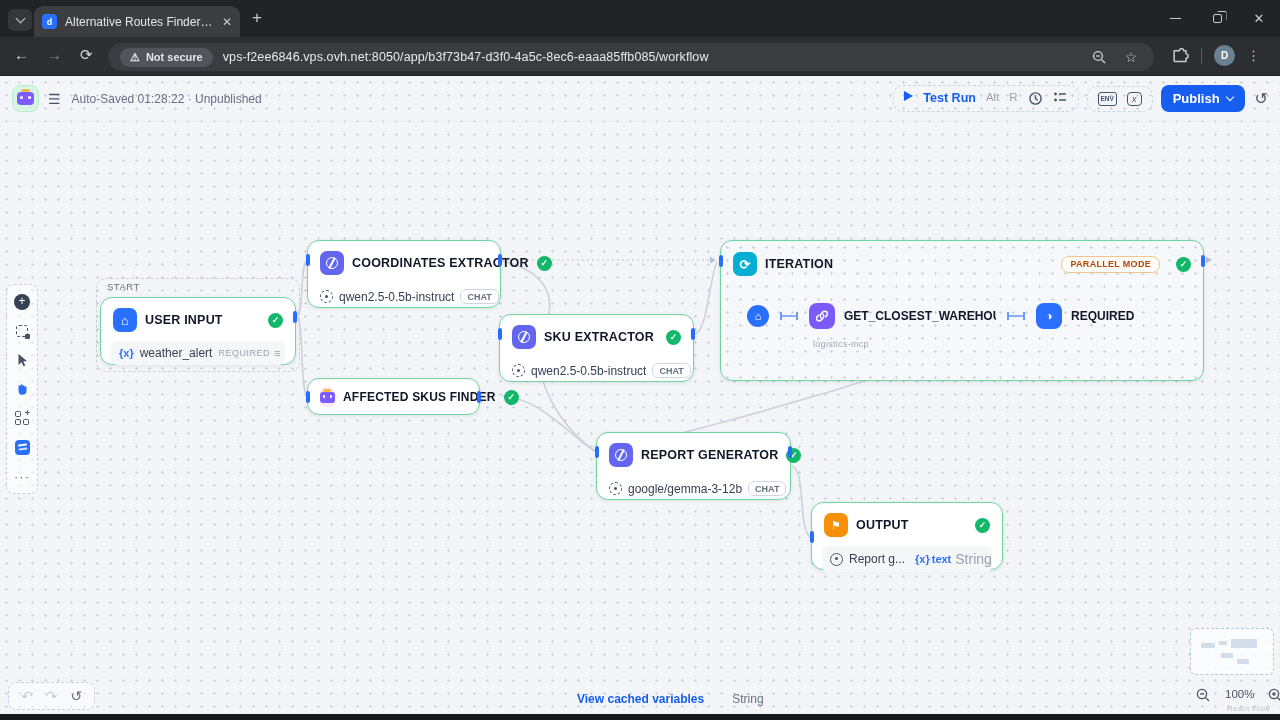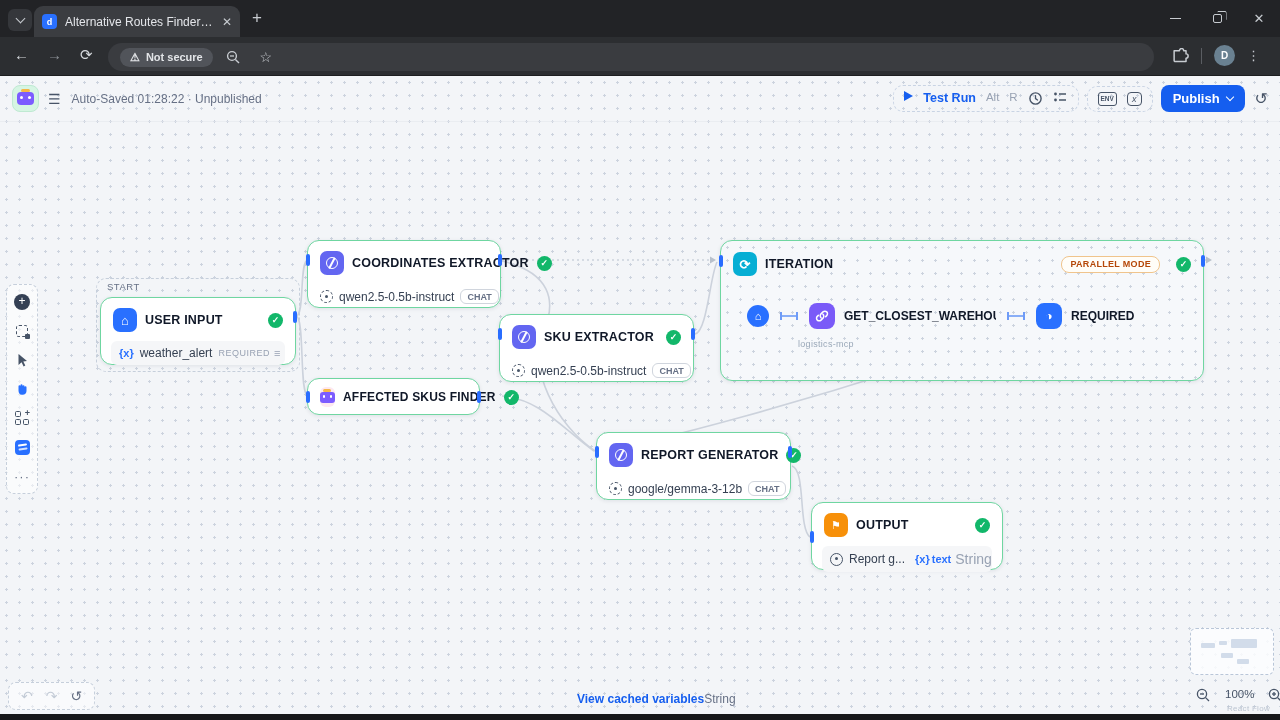--- a/index.html
+++ b/index.html
@@ -128,33 +128,33 @@
   .iteration{background-color:#f6f8fb;background-image:radial-gradient(circle,#ccd3de 1px,transparent 1.3px);
     background-size:13px 13px}
   .pmode-badge{margin-left:auto;border:1px solid #f0c48c;background:#fffdf8;color:#b54708;font-size:9px;font-weight:bold;
     letter-spacing:.3px;border-radius:8px;padding:2.5px 8px}
   .pmode-badge + .check{margin-left:8px}
   .iter-flow{position:absolute;left:26px;top:62px;display:flex;align-items:center;gap:9px}
   .start-circle{width:22px;height:22px;border-radius:50%;background:#2970ff;color:#fff;display:flex;align-items:center;
     justify-content:center;font-size:11px}
   .mini-title{font-size:12px;font-weight:bold;color:#101828;white-space:nowrap}
   .tool-name{max-width:152px;overflow:hidden}
-  .iter-provider{position:absolute;left:77px;top:98px;font-size:9px;color:#9aa8b8;letter-spacing:.3px}
+  .iter-provider{position:absolute;left:92px;top:98px;font-size:9px;color:#9aa8b8;letter-spacing:.3px}
   .mini-tile{width:26px;height:26px;border-radius:8px}
 
   
   .start-zone{position:absolute;left:96px;top:278px;width:204px;height:94px;border:1px dashed #c6cfdb;border-radius:10px;z-index:4}
   .start-label{position:absolute;left:107px;top:281px;font-size:9.5px;letter-spacing:.5px;color:#667085;z-index:6}
 
   
   .undo-panel{position:absolute;left:8px;bottom:10px;display:flex;align-items:center;gap:13px;
     border:1px dashed #c6cfdb;border-radius:8px;padding:5px 12px;background:rgba(255,255,255,.5);z-index:30}
   .undo-ic{font-size:14px;color:#c3cbd6}
   .hist2{font-size:14px;color:#667085}
-  .cache-bar{position:absolute;left:565px;bottom:10px;display:flex;gap:0;z-index:30;
+  .cache-bar{position:absolute;left:565px;bottom:10px;display:flex;gap:28px;z-index:30;
     padding:4px 12px;border-radius:8px}
   .cache-link{color:#155eef;font-size:12px;font-weight:bold}
   .clear-link{color:#667085;font-size:12px}
   .minimap{position:absolute;left:1190px;top:628px;width:84px;height:47px;border:1px dashed #b9c6d8;border-radius:6px;
     background:rgba(252,253,255,.85);z-index:30;overflow:hidden}
   .mm i{position:absolute;background:#d2dcea;border-radius:1px}
   .zoombar{position:absolute;left:1196px;top:688px;display:flex;align-items:flex-start;gap:14px;z-index:30;color:#475467}
   .zoom-level{font-size:11.5px;color:#475467}
   .attribution{position:absolute;left:1227px;top:704px;font-size:8px;color:#bcc5d1;z-index:30;letter-spacing:.3px}
 </style>
@@ -189,20 +189,21 @@
   <div class="browser-toolbar"></div>
   <span class="nav-ic" style="left:14px">←</span>
   <span class="nav-ic" style="left:47px;color:#8b8f94">→</span>
   <span class="nav-ic" style="left:80px">⟳</span>
 
   <div class="urlbar">
     <span class="sec-chip">
       <span class="warn-ic">⚠</span>
       <span>Not secure</span>
     </span>
+    <span class="url-text">vps-f2ee6846.vps.ovh.net:8050/app/b3f73b47-d3f0-4a5c-8ec6-eaaa85ffb085/workflow</span>
     <span class="pill-ic">
       <svg width="15" height="15" viewBox="0 0 15 15">
           <circle cx="6" cy="6" r="4.4" fill="none" stroke="#c8ccd1" stroke-width="1.4"></circle>
           <line x1="9.4" y1="9.4" x2="13" y2="13" stroke="#c8ccd1" stroke-width="1.4"></line>
           <line x1="4" y1="6" x2="8" y2="6" stroke="#c8ccd1" stroke-width="1.3"></line>
         </svg>
     </span>
     <span class="pill-ic star">☆</span>
   </div>
 

